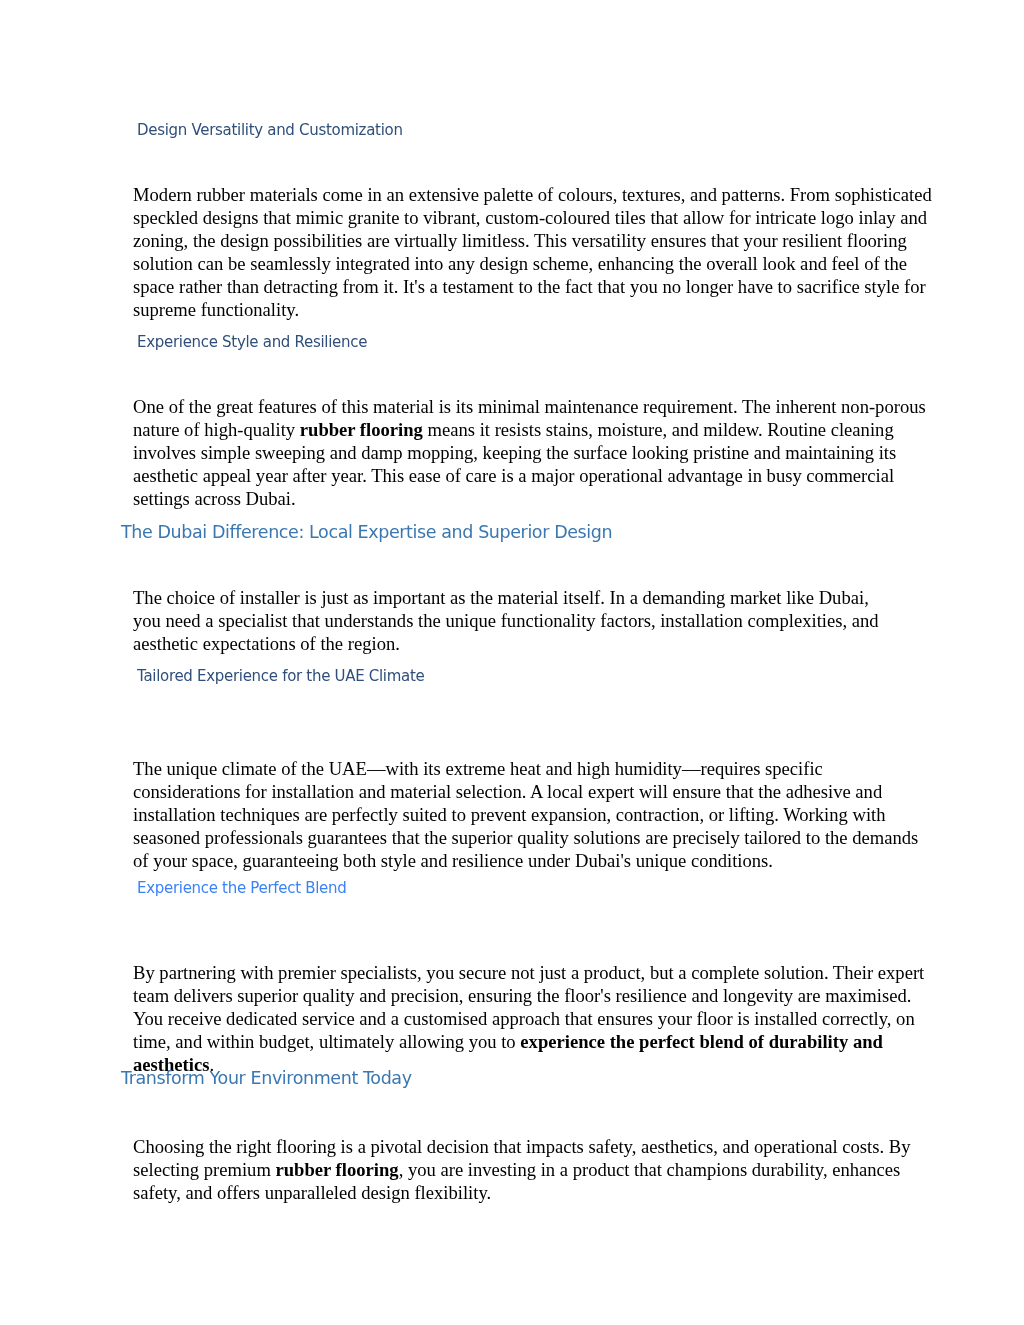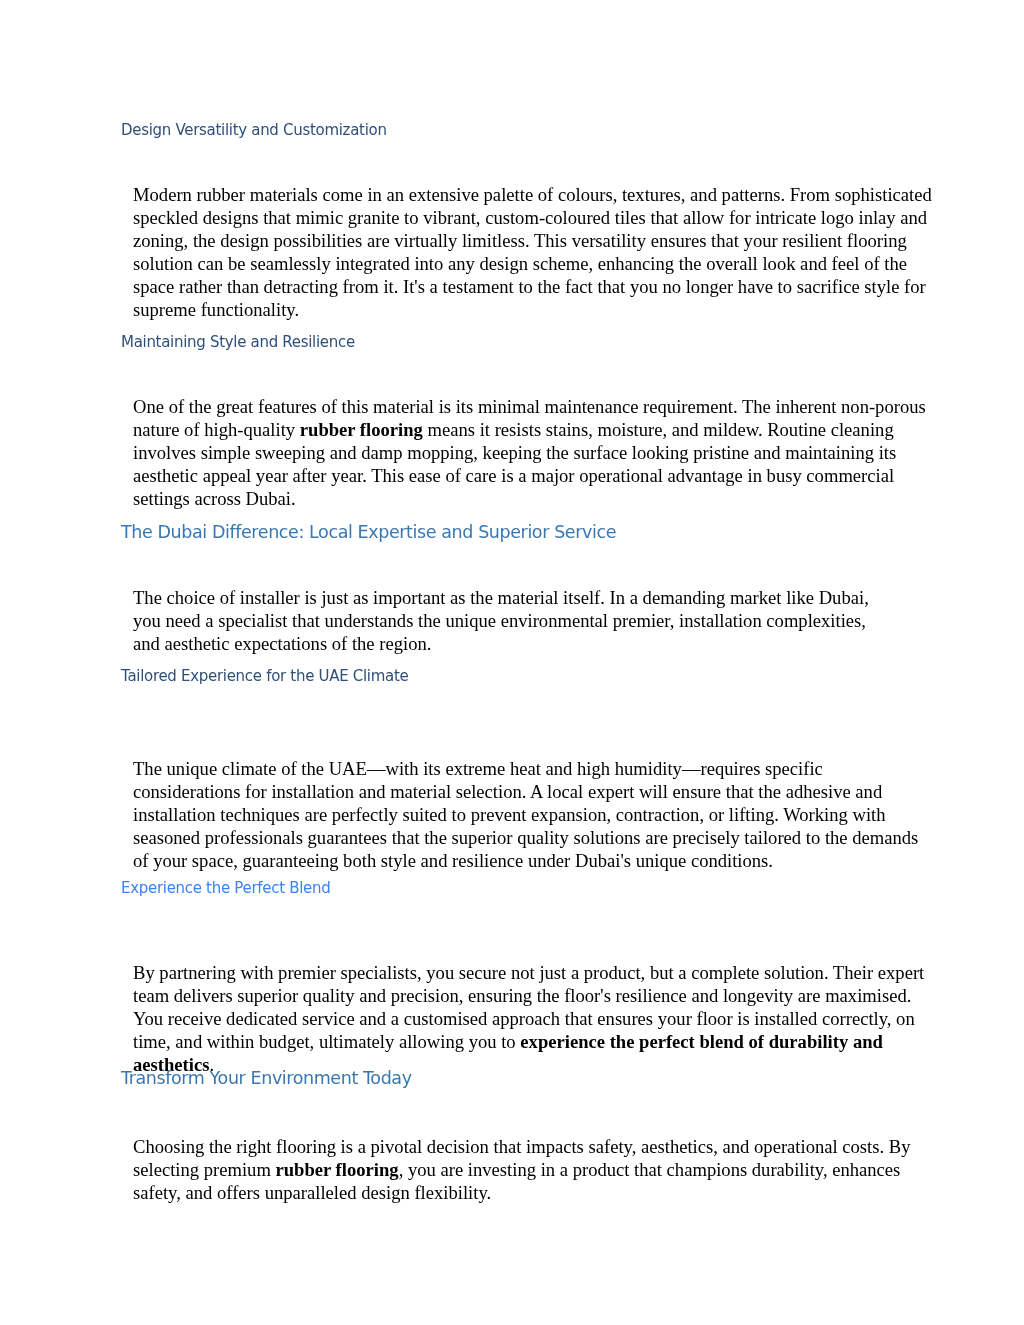--- a/index.html
+++ b/index.html
@@ -14,21 +14,21 @@
       overflow: hidden;
     }
     .page {
       position: absolute;
       left: 121px;
       top: 0;
       width: 790px;
     }
     .h3 {
       position: absolute;
-      left: 0;
+      left: 16px;
       font-family: "DejaVu Sans", sans-serif;
       font-size: 15px;
       color: #2f4f7a;
       font-weight: normal;
       margin: 0;
       white-space: nowrap;
       letter-spacing: -0.3px;
     }
     .h2 {
       position: absolute;
@@ -56,28 +56,28 @@
 </head>
 <body>
 
 <div class="page">
 
   <h3 class="h3" style="top: 121px; color: rgb(47, 79, 122);">Design Versatility and Customization</h3>
   <p class="para" style="top:171px; width:800px">
     <span>Modern rubber materials come in an extensive palette of colours, textures, and patterns. From sophisticated speckled designs that mimic granite to vibrant, custom-coloured tiles that allow for intricate logo inlay and zoning, the design possibilities are virtually limitless. This versatility ensures that your resilient flooring solution can be seamlessly integrated into any design scheme, enhancing the overall look and feel of the space rather than detracting from it. It's a testament to the fact that you no longer have to sacrifice style for supreme functionality.</span>
   </p>
 
-  <h3 class="h3" style="top: 333px; color: rgb(47, 79, 122);">Maintaining Style and Resilience</h3>
+  <h3 class="h3" style="top: 333px; color: rgb(47, 79, 122);">Experience Style and Resilience</h3>
   <p class="para" style="top:383px; width:800px">
     <span>One of the great features of this material is its minimal maintenance requirement. The inherent non-porous nature of high-quality </span><b>rubber flooring</b><span> means it resists stains, moisture, and mildew. Routine cleaning involves simple sweeping and damp mopping, keeping the surface looking pristine and maintaining its aesthetic appeal year after year. This ease of care is a major operational advantage in busy commercial settings across Dubai.</span>
   </p>
 
-  <h2 class="h2" style="top: 522px; color: rgb(58, 119, 176);">The Dubai Difference: Local Expertise and Superior Service</h2>
+  <h2 class="h2" style="top: 522px; color: rgb(58, 119, 176);">The Dubai Difference: Local Expertise and Superior Design</h2>
   <p class="para" style="top:574px; width:760px">
-    <span>The choice of installer is just as important as the material itself. In a demanding market like Dubai, you need a specialist that understands the unique environmental premier, installation complexities, and aesthetic expectations of the region.</span>
+    <span>The choice of installer is just as important as the material itself. In a demanding market like Dubai, you need a specialist that understands the unique functionality factors, installation complexities, and aesthetic expectations of the region.</span>
   </p>
 
   <h3 class="h3" style="top: 667px; color: rgb(47, 79, 122);">Tailored Experience for the UAE Climate</h3>
   <p class="para" style="top:745px; width:800px">
     <span>The unique climate of the UAE—with its extreme heat and high humidity—requires specific considerations for installation and material selection. A local expert will ensure that the adhesive and installation techniques are perfectly suited to prevent expansion, contraction, or lifting. Working with seasoned professionals guarantees that the superior quality solutions are precisely tailored to the demands of your space, guaranteeing both style and resilience under Dubai's unique conditions.</span>
   </p>
 
   <h3 class="h3" style="top: 879px; color: #3b82f6;">Experience the Perfect Blend</h3>
   <p class="para" style="top:949px; width:800px">
     <span>By partnering with premier specialists, you secure not just a product, but a complete solution. Their expert team delivers superior quality and precision, ensuring the floor's resilience and longevity are maximised. You receive dedicated service and a customised approach that ensures your floor is installed correctly, on time, and within budget, ultimately allowing you to </span><b>experience the perfect blend of durability and aesthetics</b><span>.</span>

